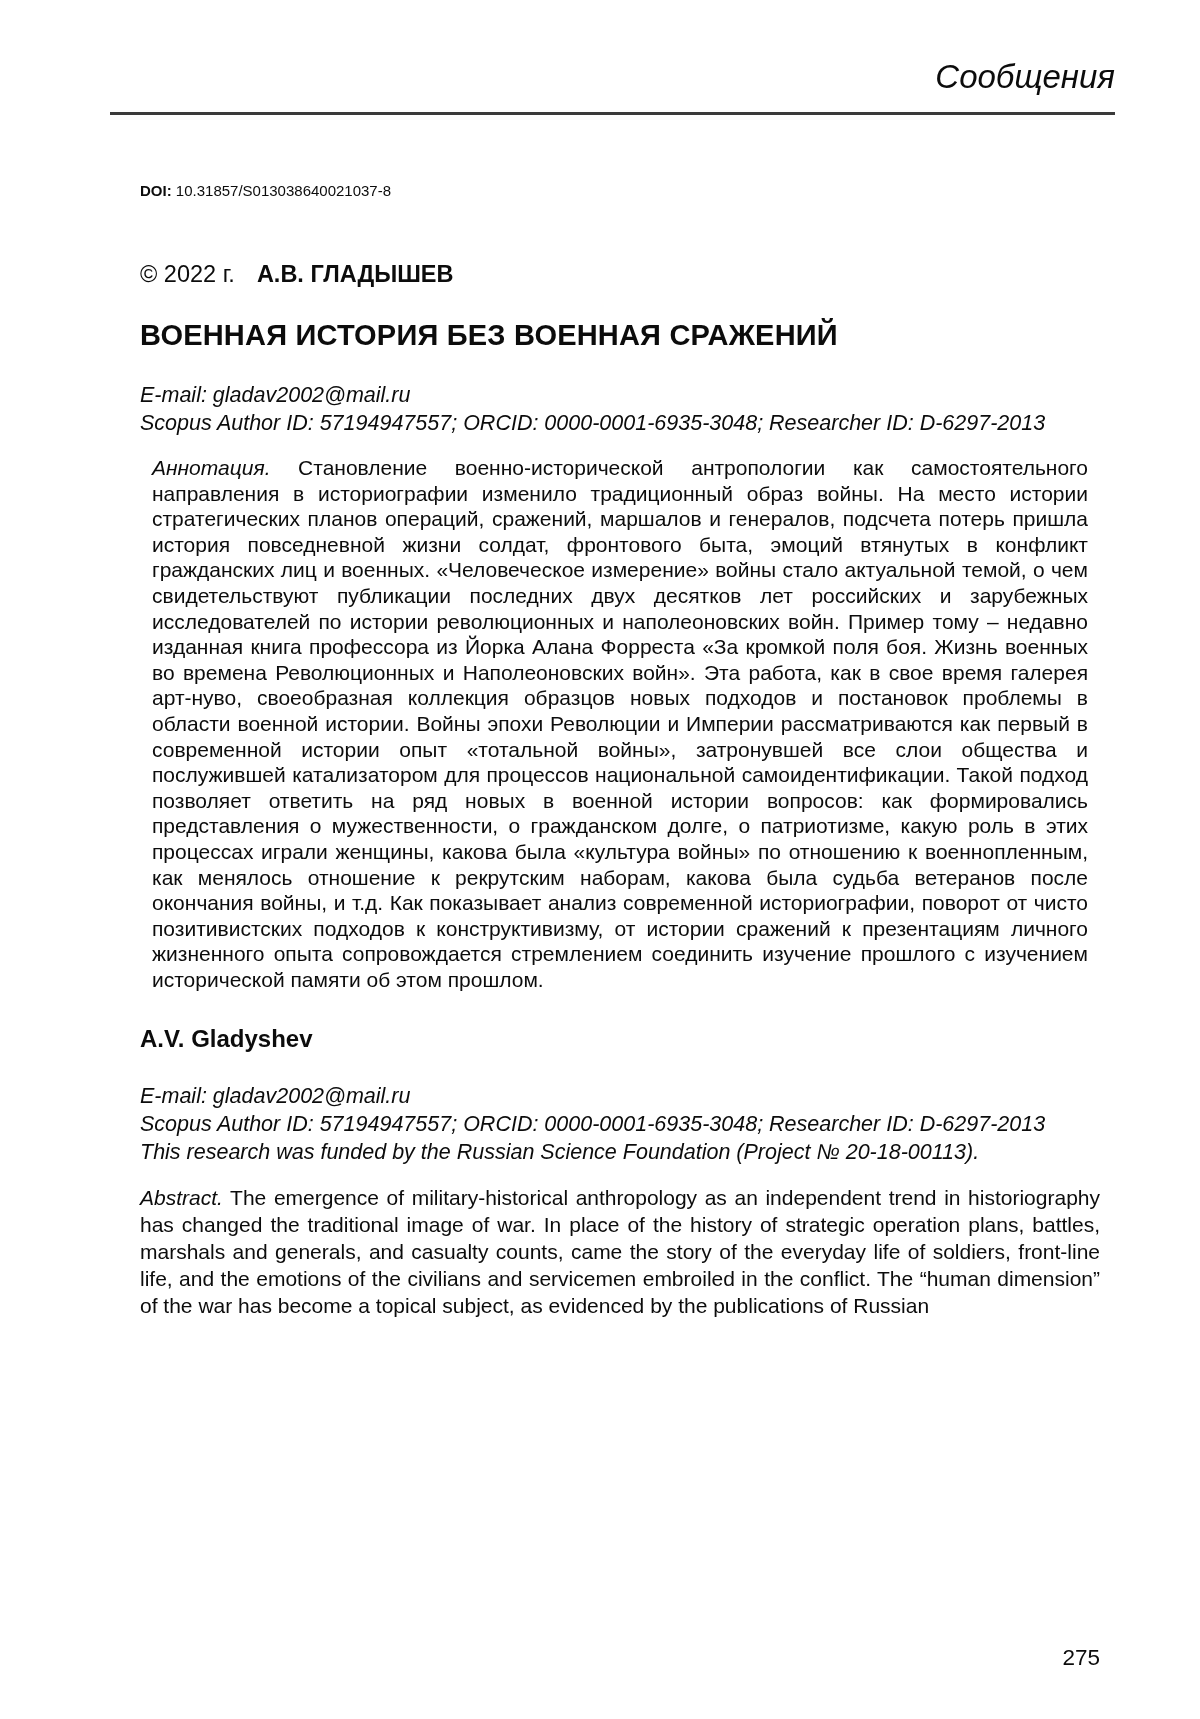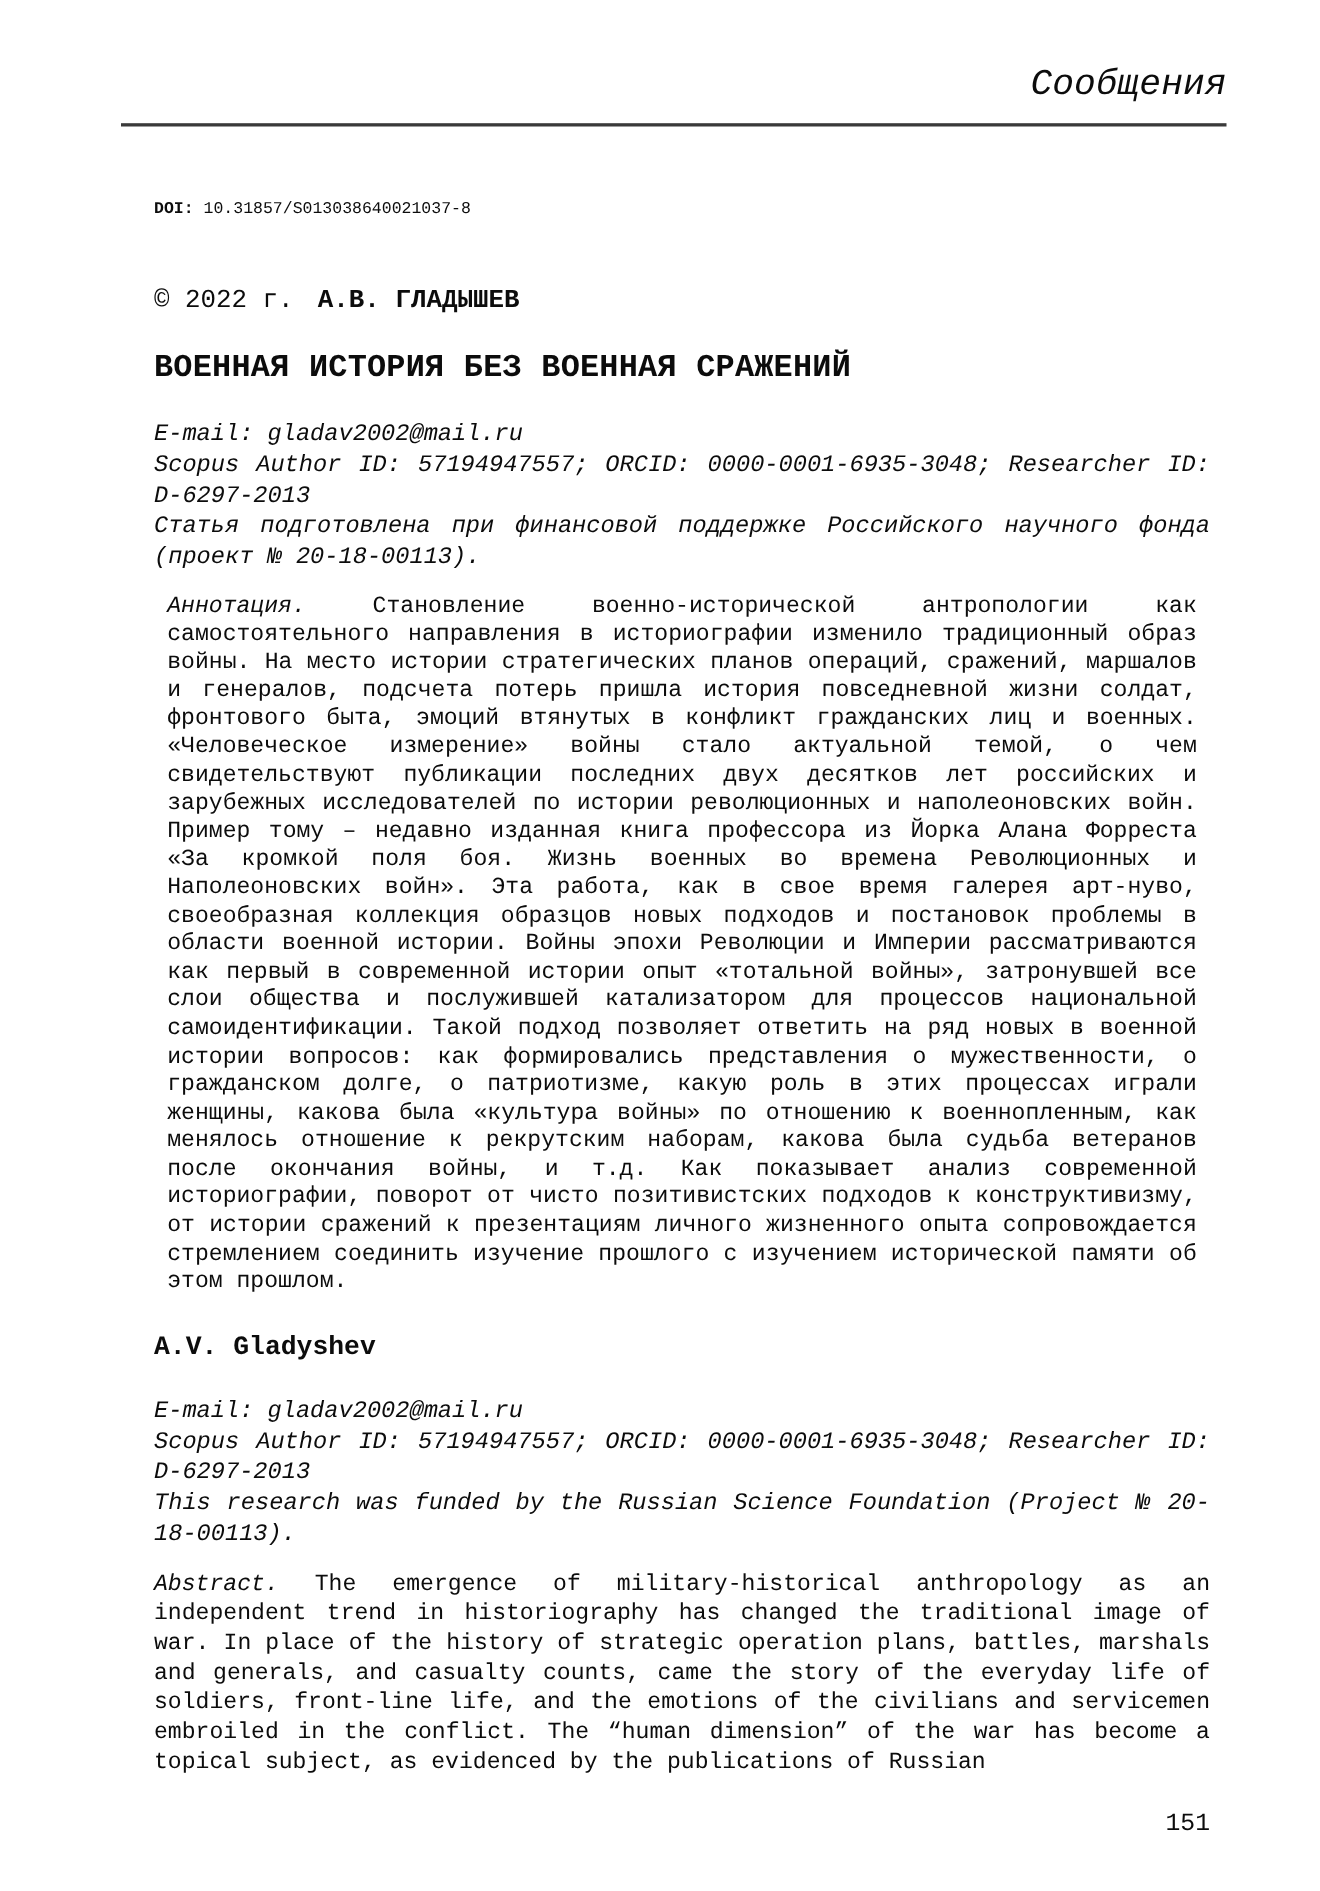--- a/index.html
+++ b/index.html
@@ -6,21 +6,21 @@
     margin: 0;
     padding: 0;
     background: #ffffff;
   }
   .page {
     position: relative;
     width: 1200px;
     height: 1719px;
     background: #ffffff;
     color: #0c0c0c;
-    font-family: Liberation Mono, monospace;
+    font-family: Liberation Sans, sans-serif;
     overflow: hidden;
     box-sizing: border-box;
   }
   .col {
     margin-left: 140px;
     margin-right: 100px; 
   }
   .running-head-wrap {
     padding-top: 56px;
     margin-left: 110px;
@@ -130,21 +130,20 @@
 
     <div class="doi-line"><span class="doi-label">DOI:</span><span> 10.31857/S013038640021037-8</span></div>
 
     <div class="byline"><span>© 2022 г.</span><span class="author">А.В. ГЛАДЫШЕВ</span></div>
 
     <h1 class="article-title-ru" style="margin:28px 0 0 0;">ВОЕННАЯ ИСТОРИЯ БЕЗ ВОЕННАЯ СРАЖЕНИЙ</h1>
 
     <div class="author-block">
       <p>E-mail: gladav2002@mail.ru</p>
       <p>Scopus Author ID: 57194947557; ORCID: 0000-0001-6935-3048; Researcher ID: D-6297-2013</p>
-      <p>Статья подготовлена при финансовой поддержке Российского научного фонда (проект № 20-18-00113).</p>
     </div>
 
     <div class="abstract-block">
       <p><span class="abstract-label">Аннотация.</span><span> Становление военно-исторической антропологии как самостоятельного направления в историографии изменило традиционный образ войны. На место истории стратегических планов операций, сражений, маршалов и генералов, подсчета потерь пришла история повседневной жизни солдат, фронтового быта, эмоций втянутых в конфликт гражданских лиц и военных. «Человеческое измерение» войны стало актуальной темой, о чем свидетельствуют публикации последних двух десятков лет российских и зарубежных исследователей по истории революционных и наполеоновских войн. Пример тому – недавно изданная книга профессора из Йорка Алана Форреста «За кромкой поля боя. Жизнь военных во времена Революционных и Наполеоновских войн». Эта работа, как в свое время галерея арт-нуво, своеобразная коллекция образцов новых подходов и постановок проблемы в области военной истории. Войны эпохи Революции и Империи рассматриваются как первый в современной истории опыт «тотальной войны», затронувшей все слои общества и послужившей катализатором для процессов национальной самоидентификации. Такой подход позволяет ответить на ряд новых в военной истории вопросов: как формировались представления о мужественности, о гражданском долге, о патриотизме, какую роль в этих процессах играли женщины, какова была «культура войны» по отношению к военнопленным, как менялось отношение к рекрутским наборам, какова была судьба ветеранов после окончания войны, и т.д. Как показывает анализ современной историографии, поворот от чисто позитивистских подходов к конструктивизму, от истории сражений к презентациям личного жизненного опыта сопровождается стремлением соединить изучение прошлого с изучением исторической памяти об этом прошлом.</span></p>
     </div>
 
 
     <h2 class="heading-en" style="margin:32px 0 0 0;">A.V. Gladyshev</h2>
 
 
@@ -153,15 +152,15 @@
       <p>Scopus Author ID: 57194947557; ORCID: 0000-0001-6935-3048; Researcher ID: D-6297-2013</p>
       <p>This research was funded by the Russian Science Foundation (Project № 20-18-00113).</p>
     </div>
 
     <div class="abstract-en-block">
       <p><span class="abstract-label">Abstract.</span><span> The emergence of military-historical anthropology as an independent trend in historiography has changed the traditional image of war. In place of the history of strategic operation plans, battles, marshals and generals, and casualty counts, came the story of the everyday life of soldiers, front-line life, and the emotions of the civilians and servicemen embroiled in the conflict. The “human dimension” of the war has become a topical subject, as evidenced by the publications of Russian</span></p>
     </div>
 
   </div>
 
-  <div class="page-number">151</div>
+  <div class="page-number">275</div>
 
 </div>
 
 </body></html>

